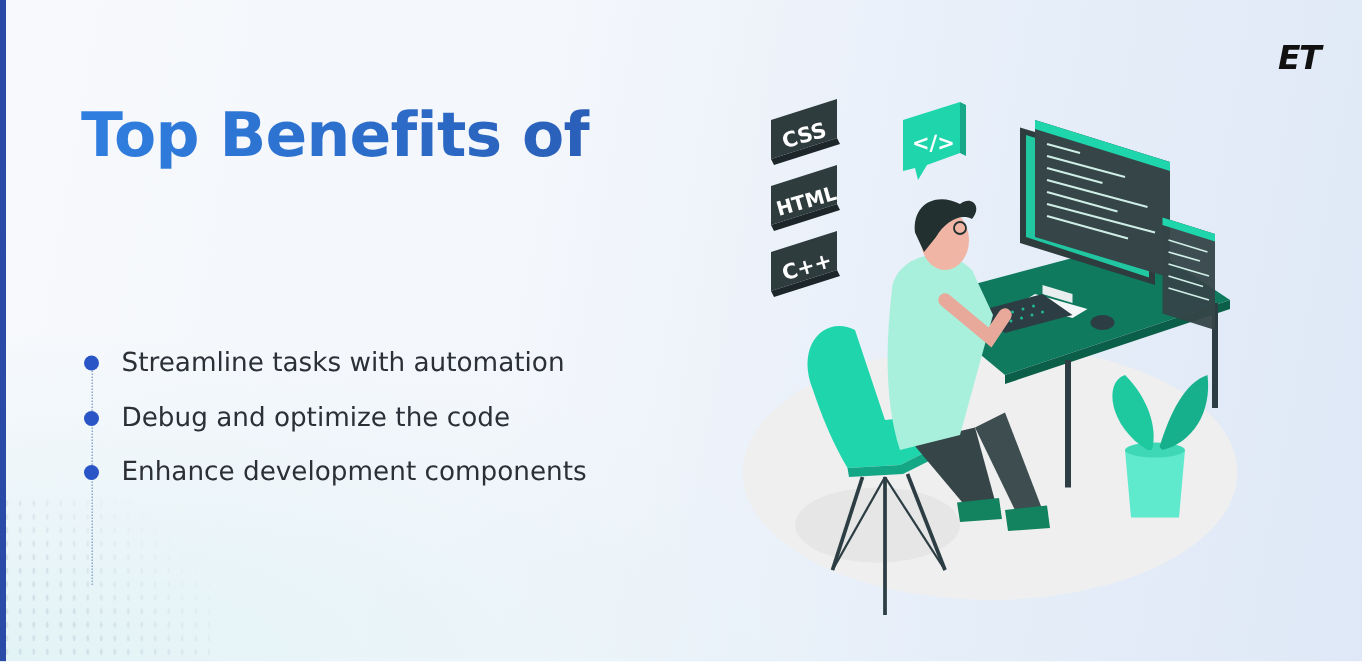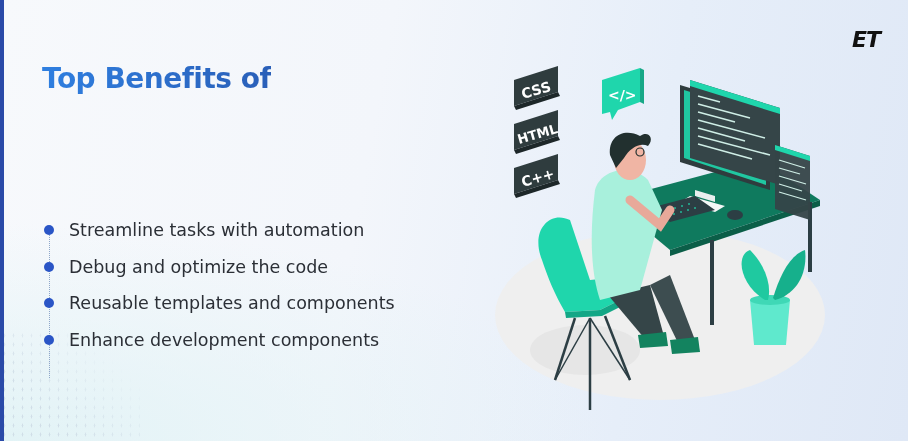--- a/index.html
+++ b/index.html
@@ -15,28 +15,28 @@
     .bg-dots {
       position: absolute; left: 0; bottom: 0; width: 140px; height: 110px;
       background-image: radial-gradient(ellipse 1.5px 3px, #c9d6e2 60%, transparent 70%);
       background-size: 9px 9px;
       opacity: 0.7;
       -webkit-mask-image: linear-gradient(45deg, #000 30%, transparent 80%);
       mask-image: linear-gradient(45deg, #000 30%, transparent 80%);
     }
     .left-strip { position: absolute; left: 0; top: 0; width: 4px; height: 441px; background: #2a4aa8; }
     .title {
-      position: absolute; left: 42px; top: 50px; margin: 0;
+      position: absolute; left: 42px; top: 50px; margin: 12px;
       font-family: "DejaVu Sans", sans-serif; font-weight: bold;
-      font-size: 28px; line-height: 57px; letter-spacing: -0.5px;
+      font-size: 41px; line-height: 57px; letter-spacing: -0.5px;
       background: linear-gradient(90deg, #2f7fe0 0%, #2a5fb8 100%);
       -webkit-background-clip: text; background-clip: text; color: transparent;
     }
     .title span { display: block; }
-    .bullets { position: absolute; left: 44px; top: 212px; margin: 0; padding: 0; list-style: none; }
+    .bullets { position: absolute; left: 44px; top: 212px; margin: 12px; padding: 0; list-style: none; }
     .bullets::before {
       content: ""; position: absolute; left: 5px; top: 18px; height: 148px; width: 0;
       border-left: 1px dotted #8ea6c9;
     }
     .bullet {
       position: relative; height: 36.5px; display: flex; align-items: center;
       font-family: "DejaVu Sans", sans-serif; font-size: 17.5px; color: #2b2f36;
     }
     .dot { width: 10px; height: 10px; border-radius: 50%; background: #2a55c6; margin-right: 15px; position: relative; z-index: 1; }
     .logo {
@@ -59,24 +59,20 @@
   </h1>
 
   <ul class="bullets">
     <li class="bullet">
       <span class="dot"></span>
       <span>Streamline tasks with automation</span>
     </li>
     <li class="bullet">
       <span class="dot"></span>
       <span>Debug and optimize the code</span>
-    </li>
-    <li class="bullet">
-      <span class="dot"></span>
-      <span>Reusable templates and components</span>
     </li>
     <li class="bullet">
       <span class="dot"></span>
       <span>Enhance development components</span>
     </li>
   </ul>
 
   <div class="logo">ET</div>
 
   <svg class="illustration" viewBox="0 0 340 360" xmlns="http://www.w3.org/2000/svg">

